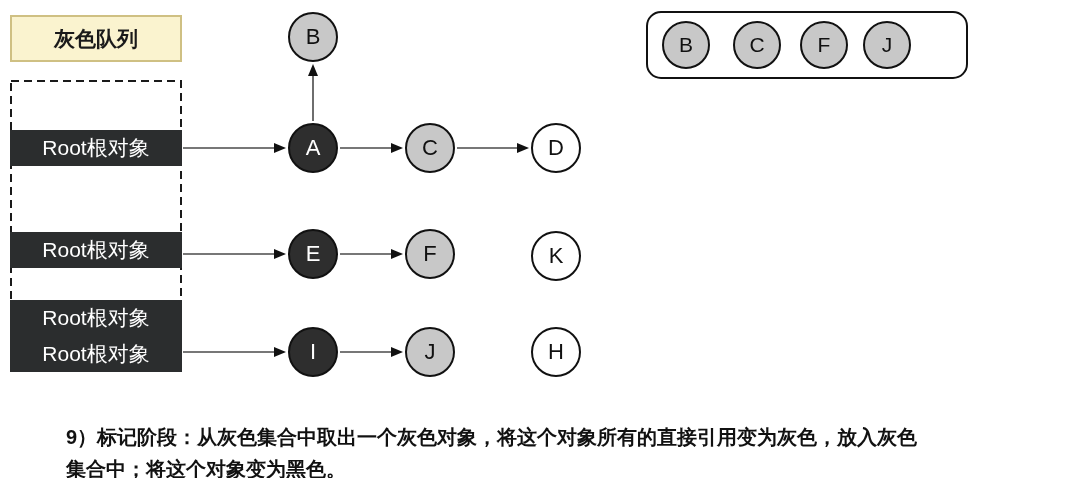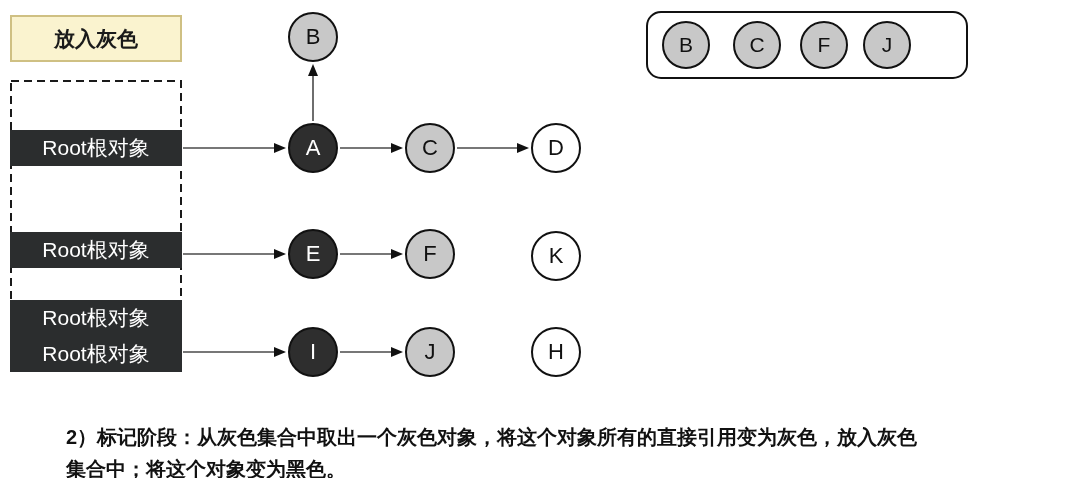--- a/index.html
+++ b/index.html
@@ -112,21 +112,21 @@
     <line x1="313" y1="121" x2="313" y2="74" stroke="#4a4a4a" stroke-width="1.6" marker-end="url(#ah)"></line>
     <line x1="340" y1="148" x2="393" y2="148" stroke="#4a4a4a" stroke-width="1.6" marker-end="url(#ah)"></line>
     <line x1="457" y1="148" x2="519" y2="148" stroke="#4a4a4a" stroke-width="1.6" marker-end="url(#ah)"></line>
     <line x1="183" y1="254" x2="276" y2="254" stroke="#4a4a4a" stroke-width="1.6" marker-end="url(#ah)"></line>
     <line x1="340" y1="254" x2="393" y2="254" stroke="#4a4a4a" stroke-width="1.6" marker-end="url(#ah)"></line>
     <line x1="183" y1="352" x2="276" y2="352" stroke="#4a4a4a" stroke-width="1.6" marker-end="url(#ah)"></line>
     <line x1="340" y1="352" x2="393" y2="352" stroke="#4a4a4a" stroke-width="1.6" marker-end="url(#ah)"></line>
   </svg>
 
   <div class="app-box">
-    <span>放入灰色</span>
+    <span>灰色队列</span>
   </div>
 
   <div class="root-bar" id="root-bar-1">
     <span class="bar-line">Root根对象</span>
   </div>
   <div class="root-bar" id="root-bar-2">
     <span class="bar-line">Root根对象</span>
   </div>
   <div class="root-bar" id="root-bar-3">
     <span class="bar-line">Root根对象</span>
@@ -172,17 +172,17 @@
       <span>C</span>
     </div>
   <div class="queue-node" style="left:800px; top:21px;">
       <span>F</span>
     </div>
   <div class="queue-node" style="left:863px; top:21px;">
       <span>J</span>
     </div>
 
   <div class="caption">
-    <div>2）标记阶段：从灰色集合中取出一个灰色对象，将这个对象所有的直接引用变为灰色，放入灰色</div>
+    <div>9）标记阶段：从灰色集合中取出一个灰色对象，将这个对象所有的直接引用变为灰色，放入灰色</div>
     <div>集合中；将这个对象变为黑色。</div>
   </div>
 
 </div>
 
 </body></html>

